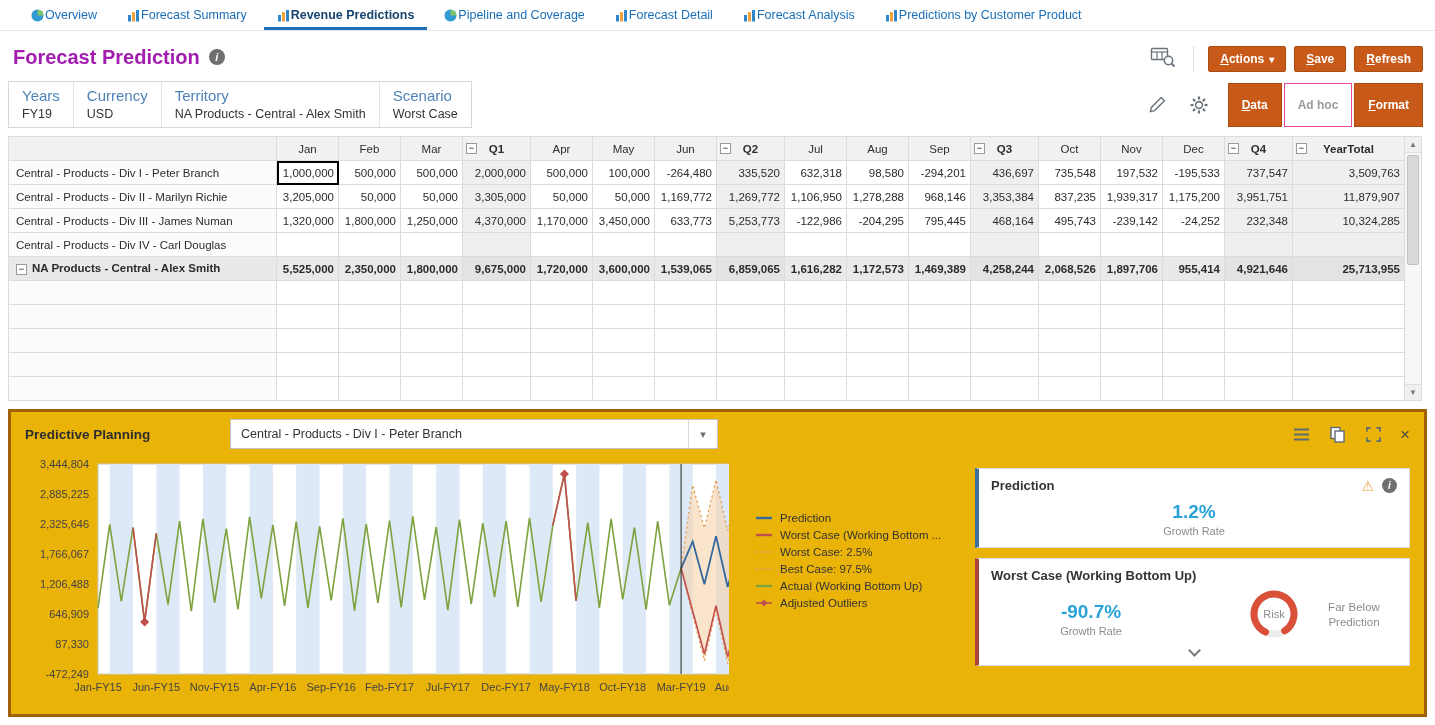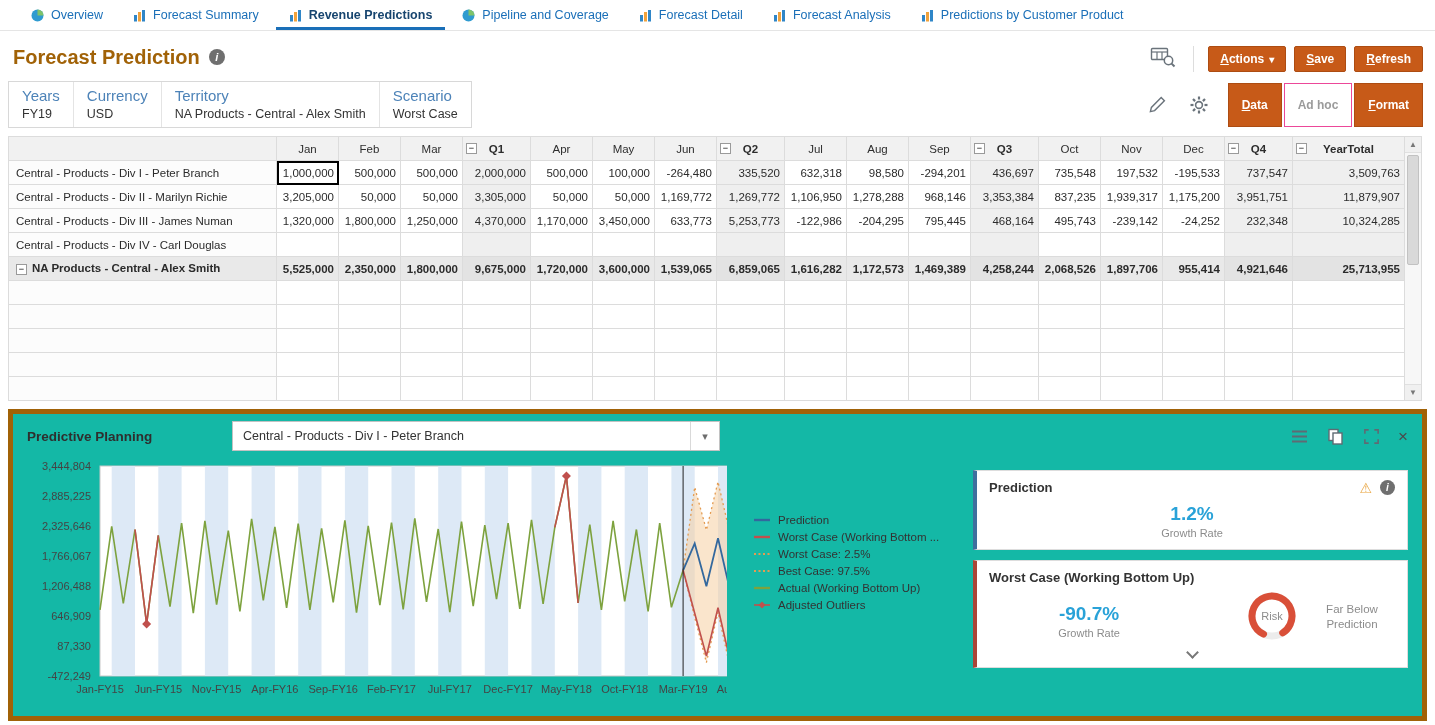--- a/index.html
+++ b/index.html
@@ -4,27 +4,27 @@
 <style>
   * { box-sizing: border-box; }
   html,body { margin:0; padding:0; }
   body {
     width:1435px; height:725px; overflow:hidden;
     font-family:"Liberation Sans", sans-serif;
     background:#fff; color:#333; font-size:12px;
   }
   
   .tabs { display:flex; align-items:stretch; height:31px; border-bottom:1px solid #e5e5e5; padding-left:16px; }
-  .tab { display:flex; align-items:center; gap:7px; padding:0 15px; font-size:12.5px; color:#1a6fb8; cursor:pointer; position:relative; white-space:nowrap; }
+  .tab { display:flex; align-items:center; gap:1px; padding:0 15px; font-size:12.5px; color:#1a6fb8; cursor:pointer; position:relative; white-space:nowrap; }
   .tab.active { color:#17456f; font-weight:bold; }
   .tab.active::after { content:""; position:absolute; left:2px; right:2px; bottom:0; height:3px; background:#1a6fb8; }
   .tab-ico { display:inline-flex; }
   
   .page-header { display:flex; align-items:center; padding:11px 12px 9px 13px; }
-  .page-title { font-size:20px; font-weight:bold; color:#a16207; margin:0; }
+  .page-title { font-size:20px; font-weight:bold; color:#a21caf; margin:0; }
   .info-circle { width:16px; height:16px; border-radius:50%; background:#6f6f6f; color:#fff;
     font-size:11px; font-weight:bold; font-style:italic; display:inline-flex; align-items:center; justify-content:center; margin-left:9px; }
   .header-right { margin-left:auto; display:flex; align-items:flex-end; gap:8px; }
   .vsep { width:1px; height:26px; background:#ddd; margin:0 6px; }
   .btn { background:#c75a18; border:1px solid #ad4c12; color:#fff; font-weight:bold; font-size:12px;
     padding:5px 11px; border-radius:2px; cursor:pointer; display:inline-flex; align-items:center; gap:5px; font-family:inherit; }
   .btn-label { display:inline-block; }
   .btn-label::first-letter { text-decoration:underline; }
   .caret { font-size:10px; }
   .tool-ico { display:inline-flex; padding:3px; cursor:pointer; }
@@ -56,21 +56,21 @@
   .grid td.selected { outline:2px solid #000; outline-offset:-2px; }
   .colbox { display:inline-block; width:11px; height:11px; line-height:9px; border:1px solid #9a9a9a;
     font-size:9px; text-align:center; color:#555; background:#fff; margin-right:5px; }
   th .colbox { position:absolute; left:3px; top:6px; margin:0; }
   
   .vscroll { width:17px; border:1px solid #dcdcdc; border-left:none; background:#f7f7f7; display:flex; flex-direction:column; }
   .scroll-arrow { height:16px; display:flex; align-items:center; justify-content:center; font-size:8px; color:#777; background:#f0f0f0; border-bottom:1px solid #e0e0e0; cursor:pointer; }
   .scroll-arrow.bottom { border-top:1px solid #e0e0e0; border-bottom:none; margin-top:auto; }
   .scroll-thumb { height:110px; margin:2px; background:#d9d9d9; border:1px solid #c2c2c2; border-radius:2px; cursor:grab; }
   
-  .pp { margin:8px 8px 0; border:5px solid #a16207; background:#14b8a6; }
+  .pp { margin:8px 8px 0; border:3px solid #a16207; background:#eab308; }
   .pp-header { display:flex; align-items:center; padding:7px 14px 5px; }
   .pp-title { font-weight:bold; font-size:13.5px; color:#2e2e2e; width:205px; }
   .pp-combo { width:488px; border:1px solid #c2c2c2; display:flex; align-items:center; height:30px; background:#fff; cursor:pointer; }
   .pp-combo-text { flex:1; padding:0 10px; font-size:12.5px; color:#333; }
   .pp-combo-caret { width:29px; align-self:stretch; border-left:1px solid #d9d9d9; display:flex; align-items:center; justify-content:center; color:#6d6d6d; font-size:11px; }
   .pp-icons { margin-left:auto; display:flex; gap:17px; align-items:center; }
   .pp-icons .tool-ico { padding:1px; }
   .pp-close { font-size:17px; color:#4a4a4a; cursor:pointer; line-height:1; }
   .pp-body { display:flex; padding:2px 10px 6px 2px; }
   

